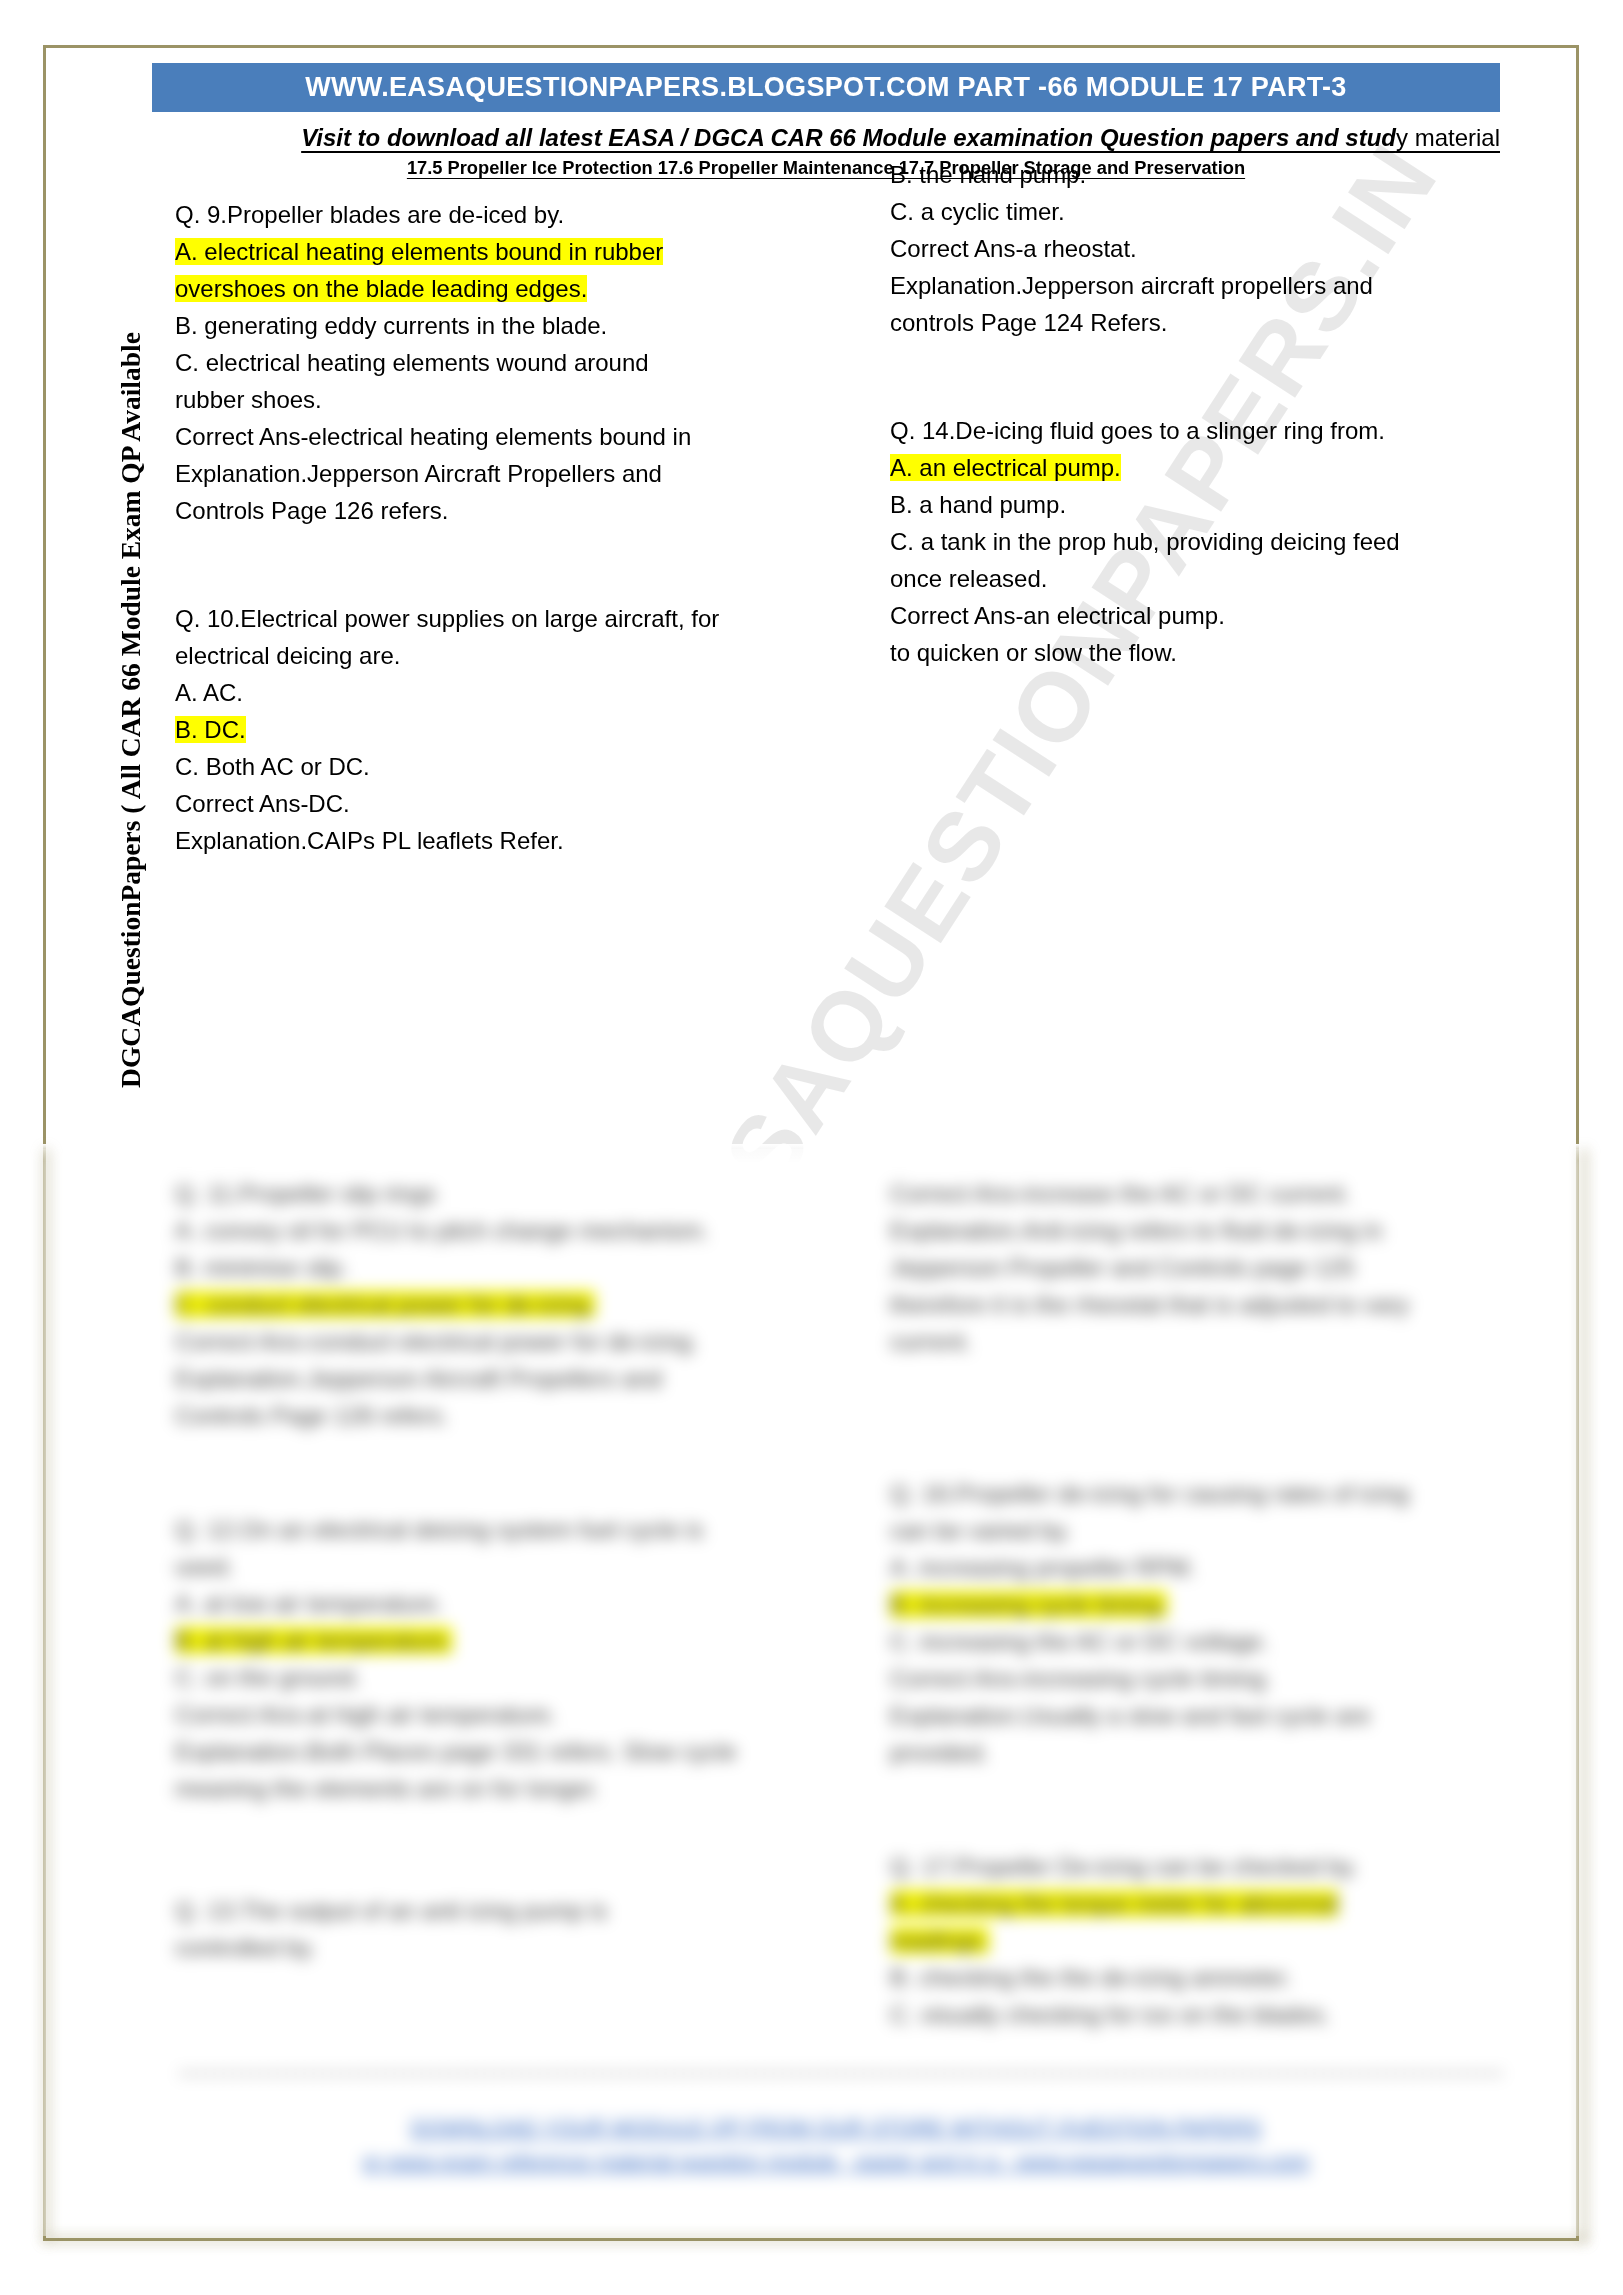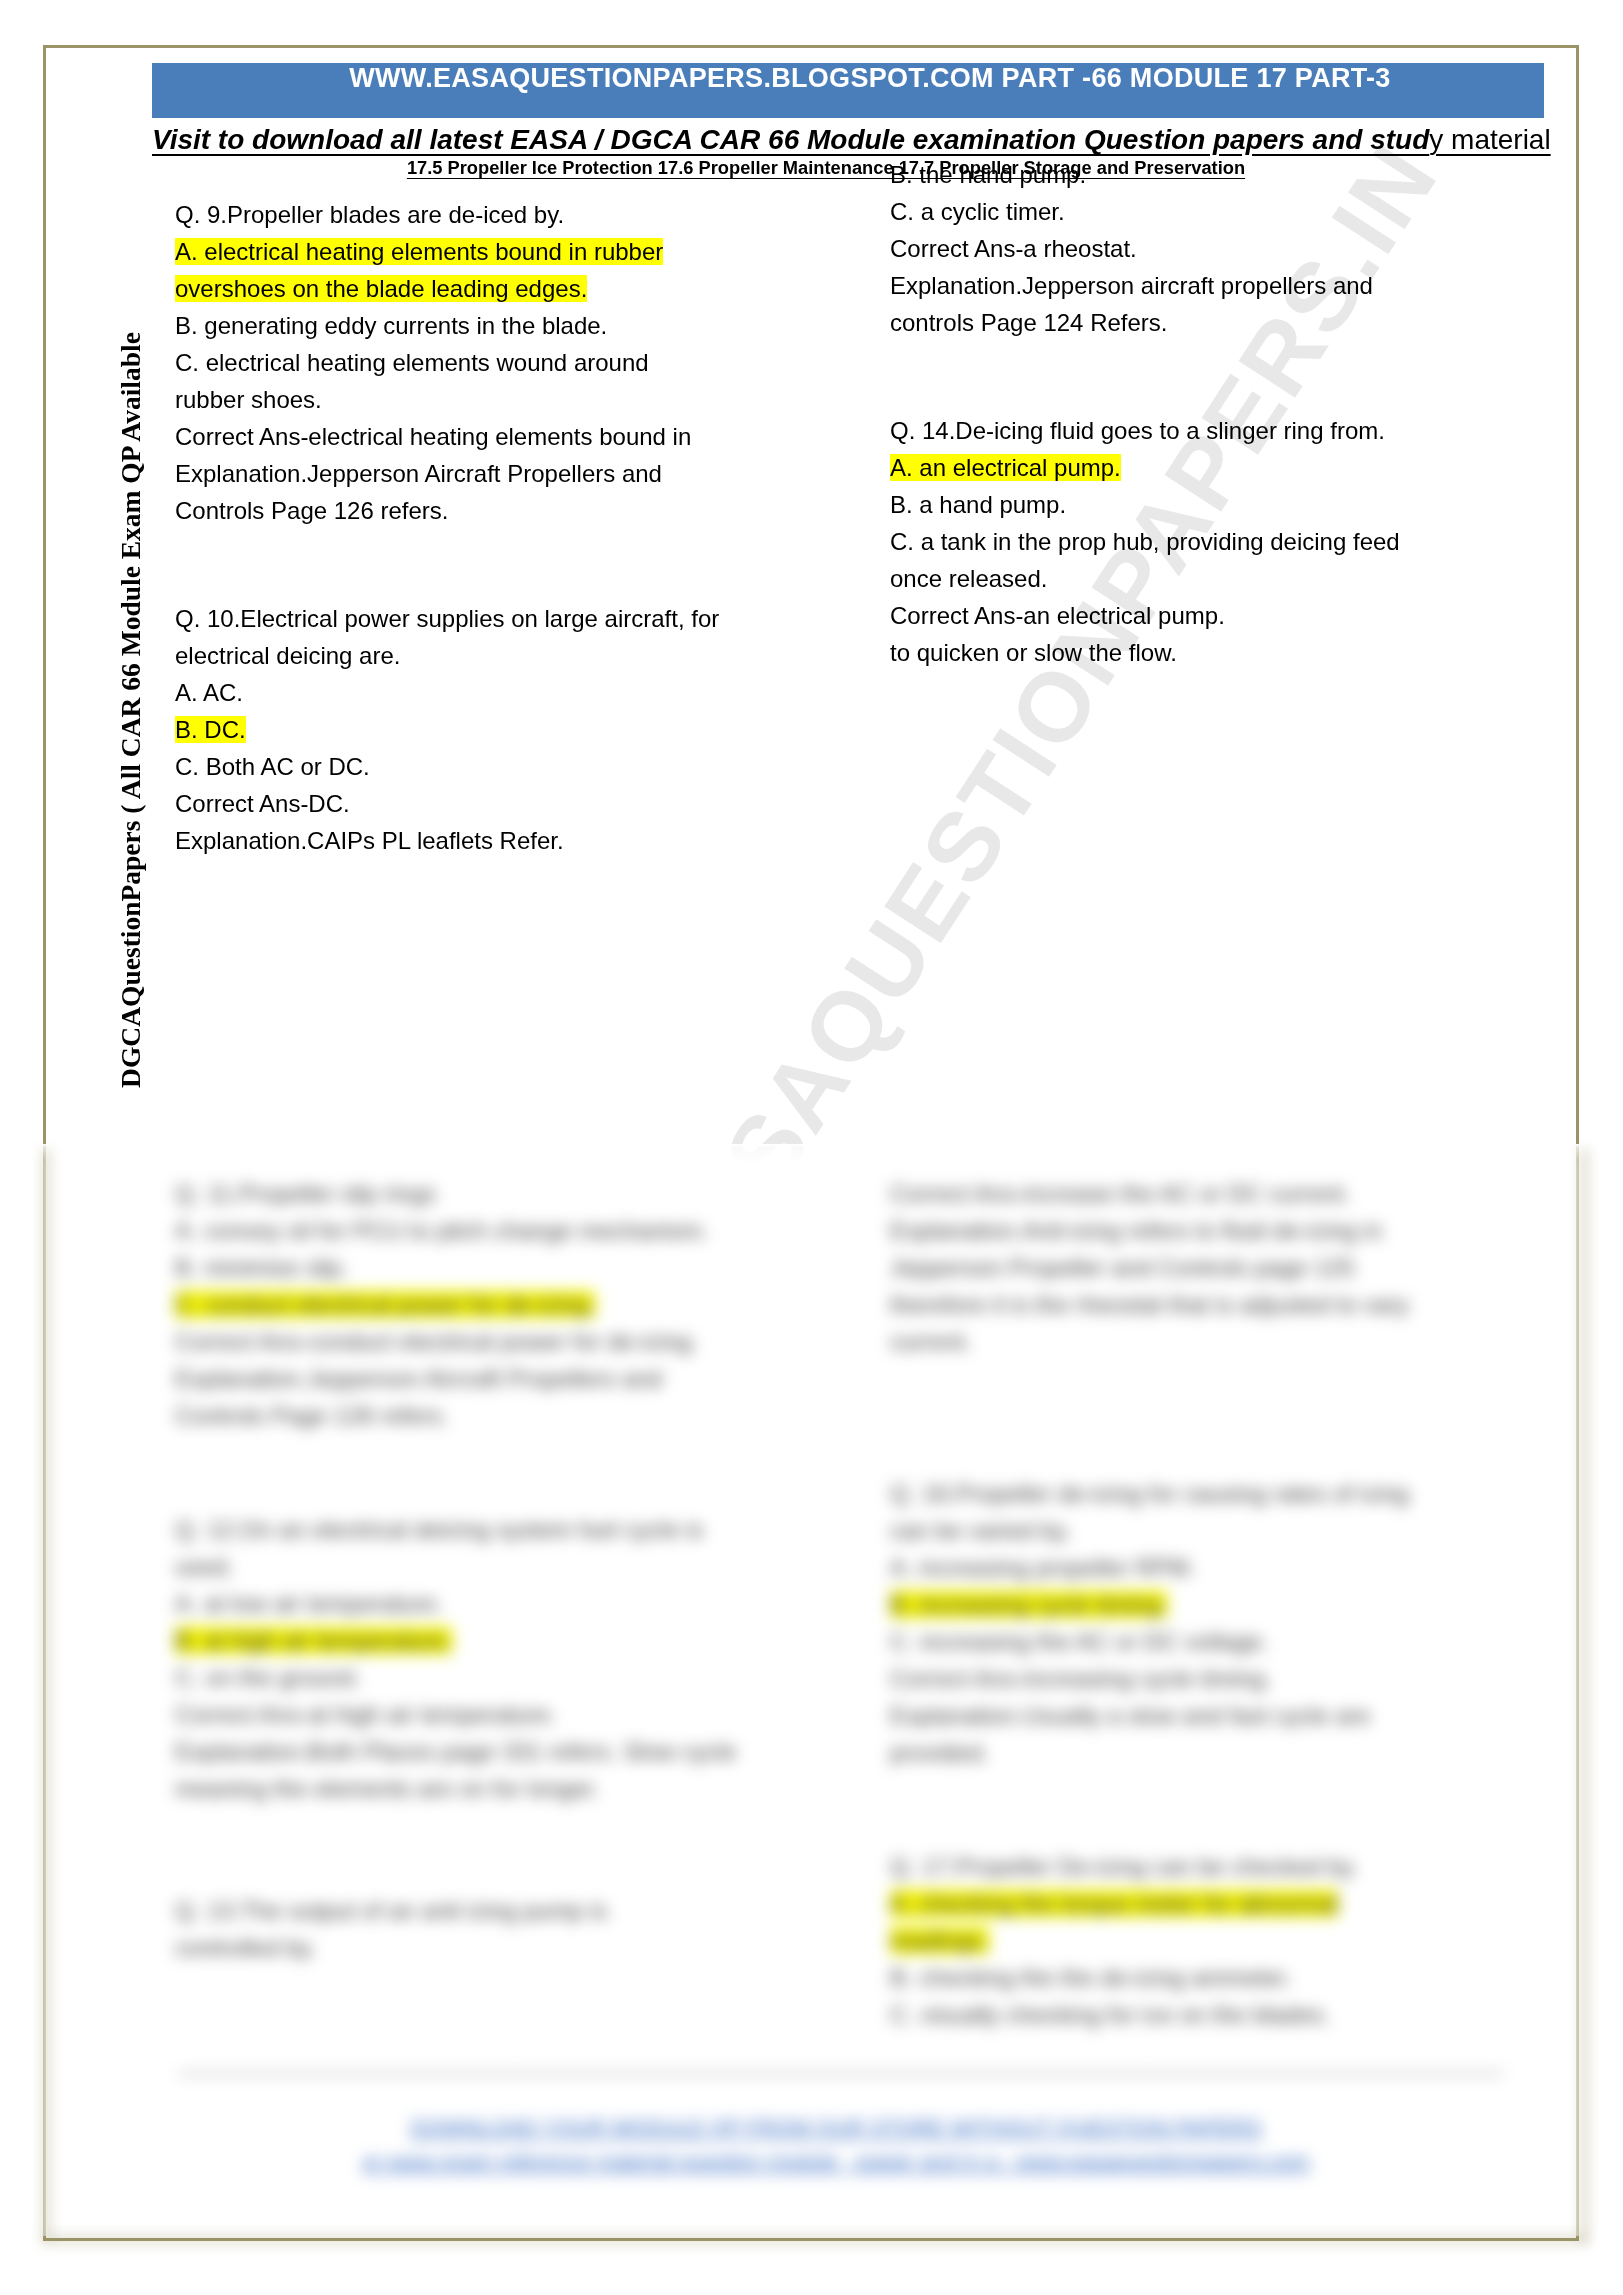--- a/index.html
+++ b/index.html
@@ -26,44 +26,43 @@
     box-sizing: border-box;
     background: #ffffff;
   }
 
   
   #header-bar {
     position: absolute;
     left: 152px;
     top: 63px;
     width: 1348px;
-    height: 55px;
+    height: 49px;
     background: #4a7ebb;
     display: flex;
-    align-items: flex-start;
+    align-items: center;
     justify-content: center;
-    padding-left: 44px;
   }
   #header-bar .title-text {
     color: #ffffff;
     font-size: 27px;
     font-weight: 700;
     letter-spacing: 0.3px;
     white-space: nowrap;
     font-family: "Liberation Sans", sans-serif;
   }
 
   #subtitle-line {
     position: absolute;
     left: 152px;
     top: 124px;
     width: 1348px;
-    text-align: center;
-    white-space: nowrap;
-    font-size: 28px;
+    text-align: right;
+    white-space: nowrap;
+    font-size: 24px;
   }
   #subtitle-line .sub-a {
     font-style: italic;
     font-weight: 700;
     text-decoration: underline;
     text-underline-offset: 4.6px;
   }
   #subtitle-line .sub-b {
     font-style: normal;
     font-weight: 400;

